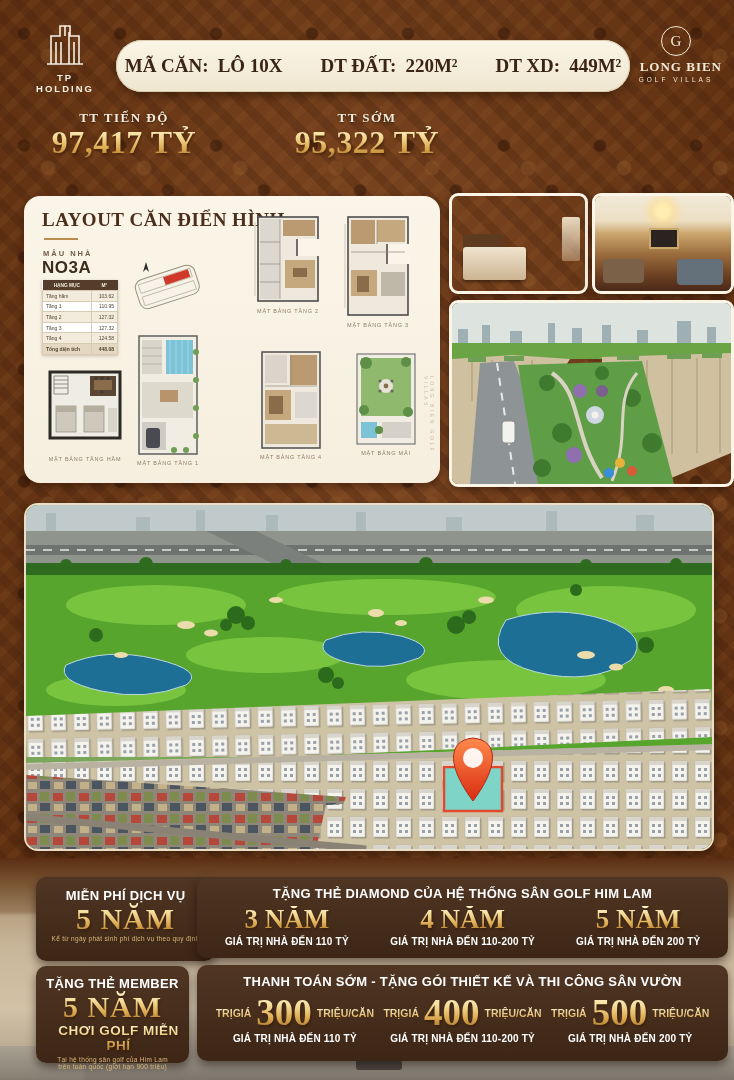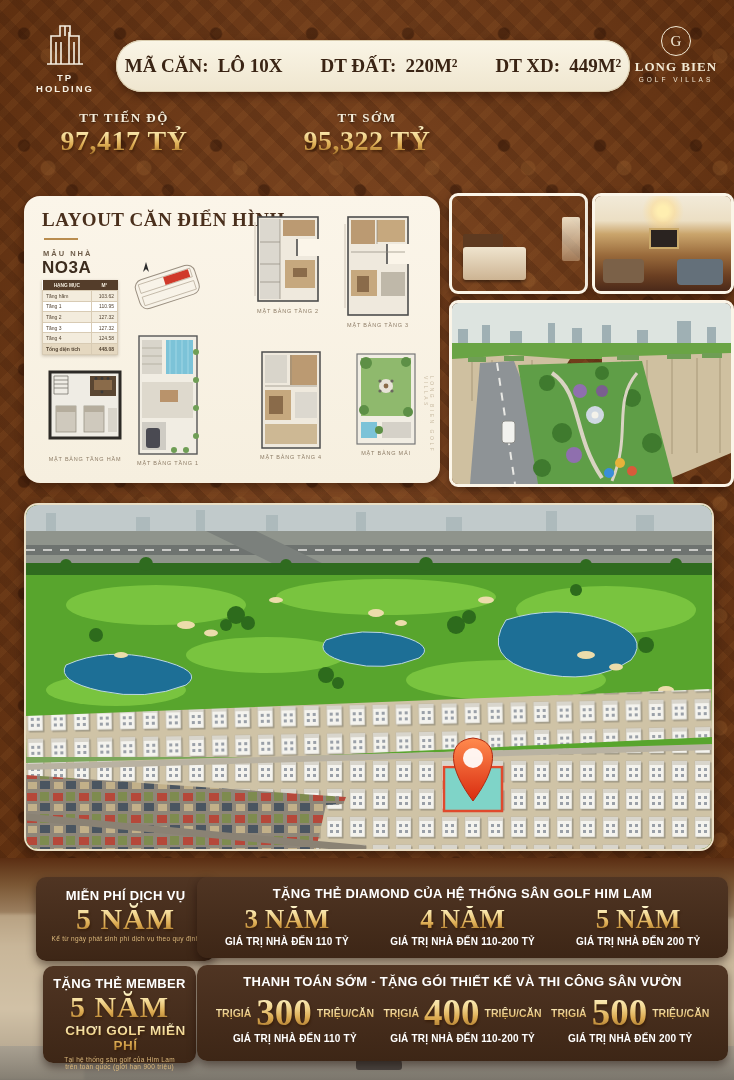--- a/index.html
+++ b/index.html
@@ -33,27 +33,27 @@
     left:116px; top:40px; width:514px; height:52px;
     background:linear-gradient(180deg,#faf5e6,#efe6cf);
     border-radius:26px; box-shadow:0 4px 8px rgba(30,10,0,.45), inset 0 0 0 1px #d9ccae;
     display:flex; align-items:center; justify-content:center; gap:38px;
     color:#3a2414; font-weight:bold; font-size:19px; font-family:"Liberation Serif",serif;
   }
   .unit-pair { display:flex; gap:9px; align-items:baseline; }
   #lb-logo { left:630px; top:26px; width:92px; height:66px; text-align:center; color:#f2e9d4; }
   #lb-logo .ring { width:30px; height:30px; margin:0 auto; border:1.6px solid #f2e9d4; border-radius:50%;
     display:flex; align-items:center; justify-content:center; font-family:"Liberation Serif",serif; font-size:15px; }
-  #lb-logo .name { font-family:"Liberation Serif",serif; font-size:13px; font-weight:bold; letter-spacing:1px; margin-top:3px; }
+  #lb-logo .name { font-family:"Liberation Serif",serif; font-size:13px; font-weight:bold; letter-spacing:1px; margin-top:3px;text-align:right; }
   #lb-logo .sub { font-size:6.5px; letter-spacing:3px; margin-top:1px; }
 
   
   .price-block { top:110px; height:74px; text-align:center; }
   .price-label { color:#f4ecd9; font-family:"Liberation Serif",serif; font-weight:bold; font-size:13px; letter-spacing:1.5px; text-shadow:0 1px 2px rgba(0,0,0,.5); }
-  .price-value { font-family:"Liberation Serif",serif; font-weight:bold; font-size:28px; letter-spacing:.5px; line-height:1.05; }
+  .price-value { font-family:"Liberation Serif",serif; font-weight:bold; font-size:32px; letter-spacing:.5px; line-height:1.05; }
 
   
   #layout-panel {
     left:24px; top:196px; width:416px; height:287px;
     background:linear-gradient(180deg,#fbf5e9,#f6efdf);
     border-radius:16px; box-shadow:0 4px 10px rgba(30,10,0,.45);
   }
   #panel-title { left:18px; top:13px; font-family:"Liberation Serif",serif; font-size:19px; letter-spacing:.5px; color:#4a2f1c; font-weight:bold; }
   #panel-title-rule { left:20px; top:42px; width:34px; height:2px; background:#b98c4e; }
   #model-label { left:19px; top:53px; font-size:7.5px; letter-spacing:2px; color:#6e5c49; font-weight:bold; }
@@ -528,21 +528,21 @@
     <div id="band-road"></div>
     <div id="band-car"></div>
   </div>
 
   <div class="pbox" style="left:36px;top:877px;width:179px;height:84px;padding-top:11px;">
     <div class="pbox-title">MIỄN PHÍ DỊCH VỤ</div>
     <div class="term-big gold">5 NĂM</div>
     <div class="note">Kể từ ngày phát sinh phí dịch vụ theo quy định</div>
   </div>
 
-  <div class="pbox" style="left:43px;top:966px;width:153px;height:97px;padding-top:10px;">
+  <div class="pbox" style="left:36px;top:966px;width:153px;height:97px;padding-top:10px;">
     <div class="pbox-title">TẶNG THẺ MEMBER</div>
     <div class="term-big gold">5 NĂM</div>
     <div class="gold-sub gold">CHƠI GOLF MIỄN PHÍ</div>
     <div class="note" style="margin-top:3px;">Tại hệ thống sân golf của Him Lam</div>
     <div class="note">trên toàn quốc (giới hạn 900 triệu)</div>
   </div>
 
   <div class="pbox" style="left:197px;top:877px;width:531px;height:81px;padding-top:9px;">
     <div class="pbox-title">TẶNG THẺ DIAMOND CỦA HỆ THỐNG SÂN GOLF HIM LAM</div>
     <div class="tier-row" style="margin-top:5px;gap:24px;">

